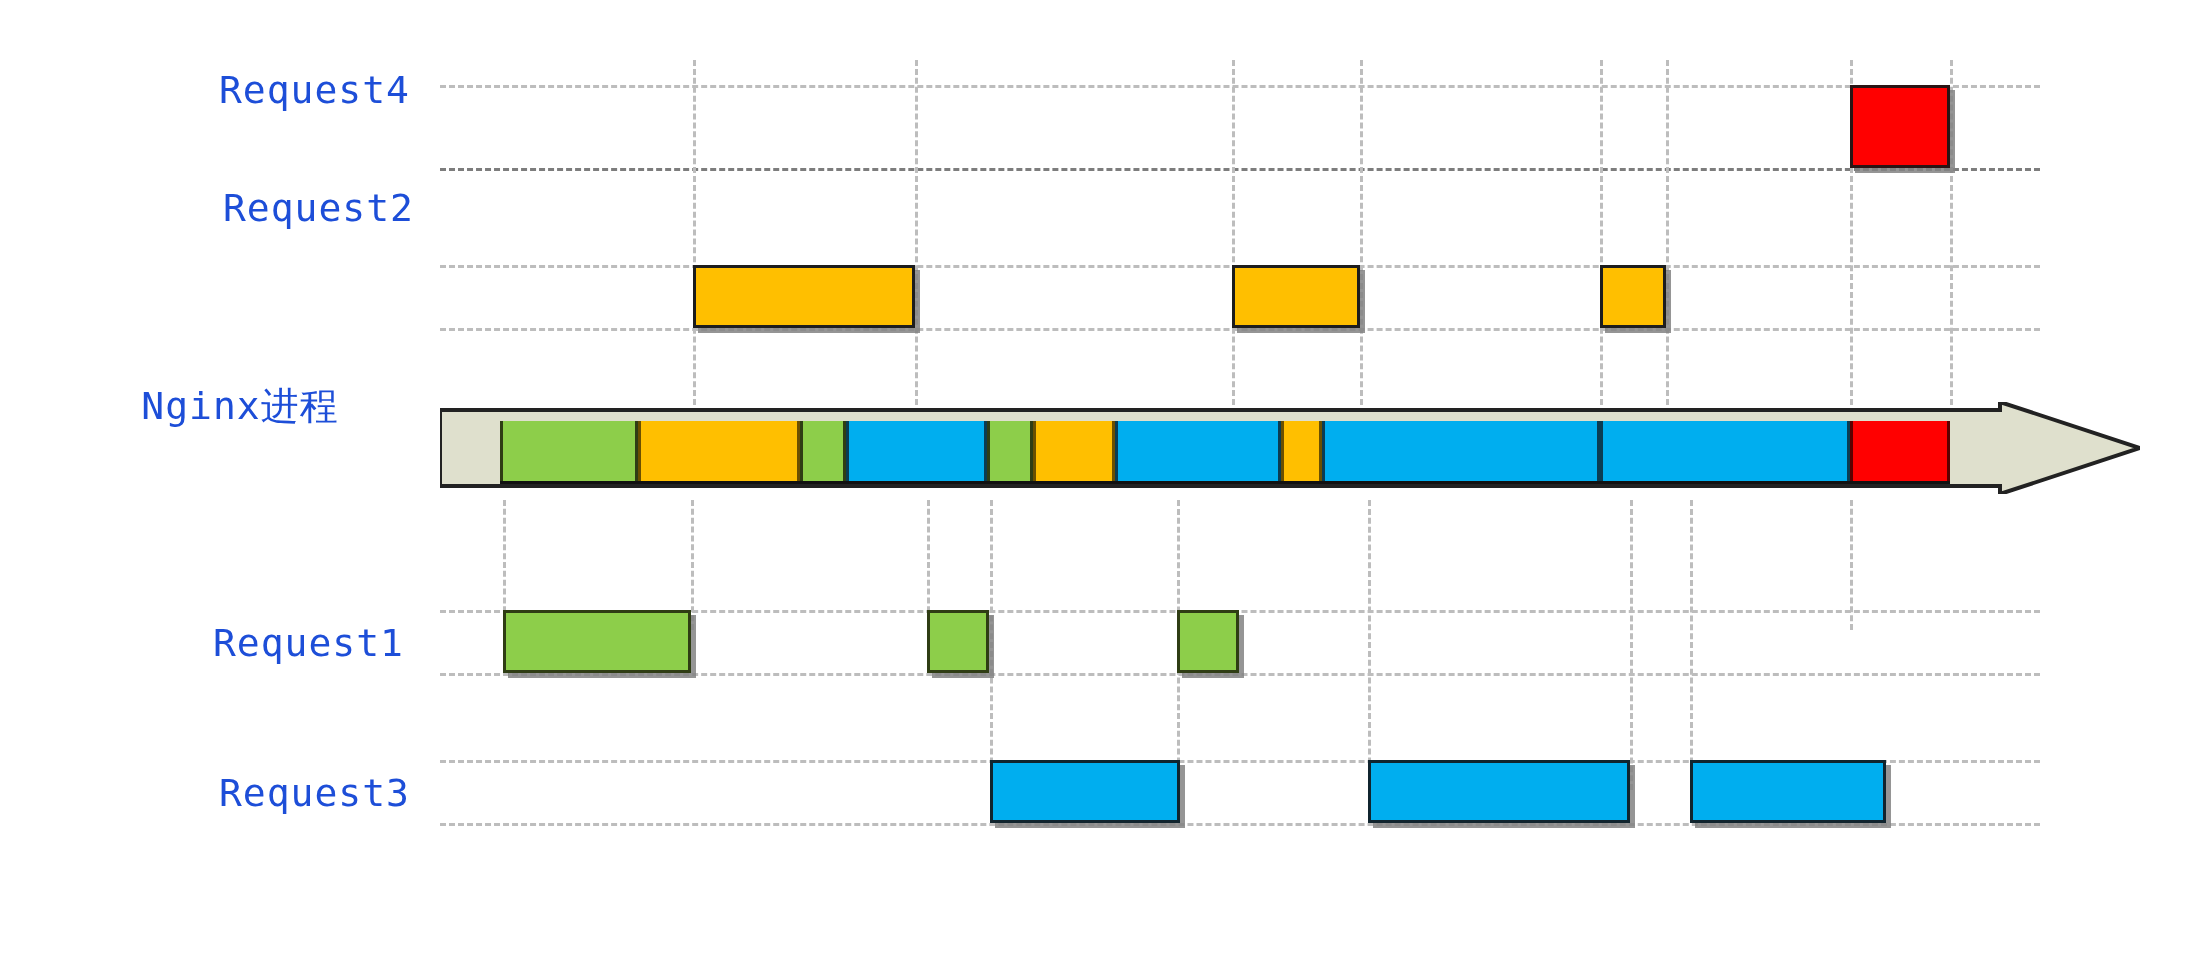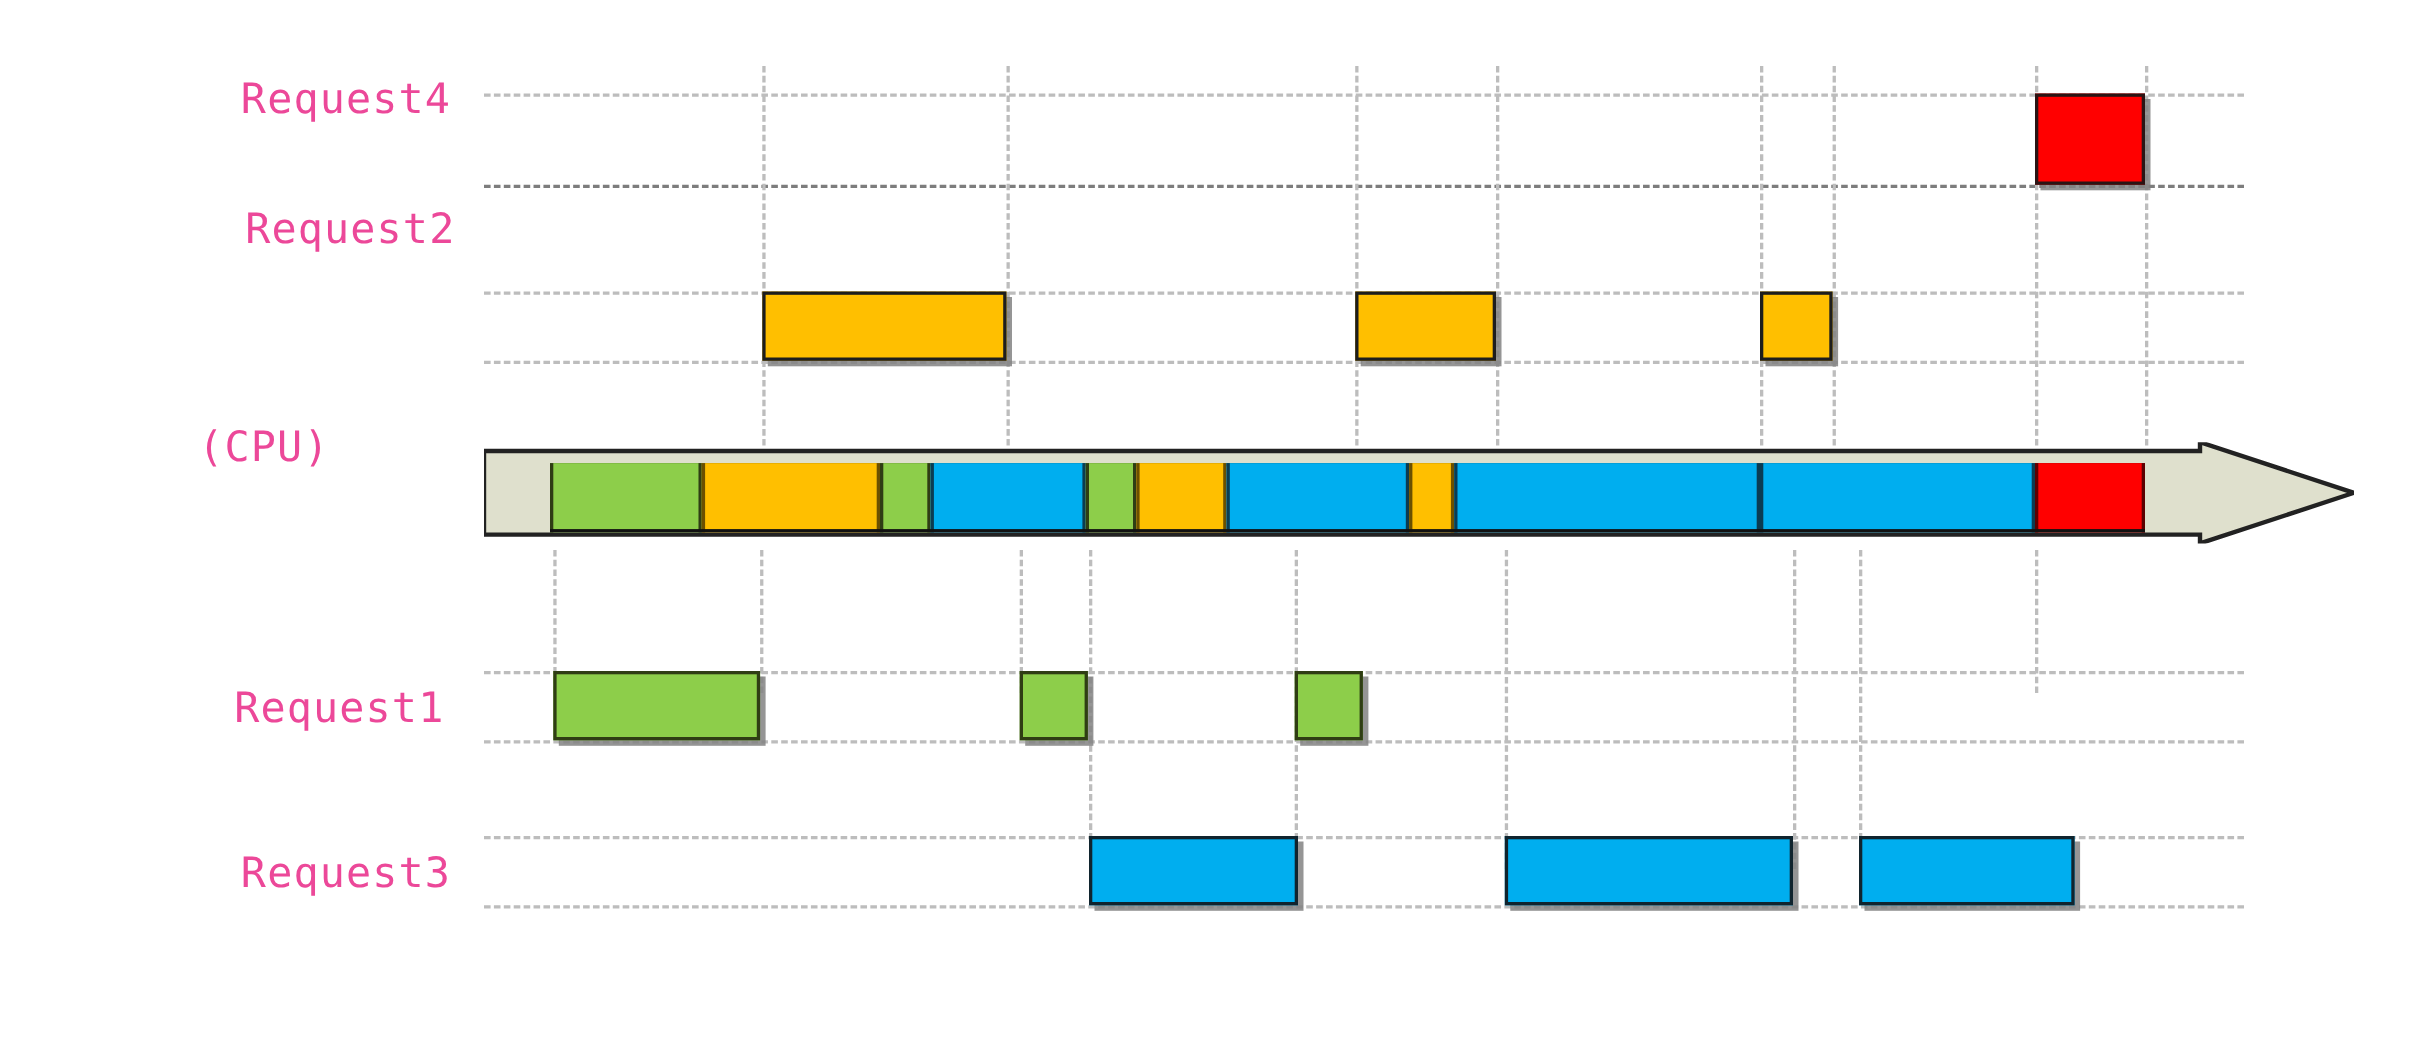--- a/index.html
+++ b/index.html
@@ -12,21 +12,21 @@
     width: 2211px;
     height: 954px;
     background: #ffffff;
     font-family: "DejaVu Sans Mono", "Liberation Mono", monospace;
     overflow: hidden;
   }
 
   
   .row-label {
     position: absolute;
-    color: #ec4899;
+    color: #1d4ed8;
     font-size: 38px;
     letter-spacing: 1px;
     white-space: nowrap;
     text-align: right;
     line-height: 1.25;
   }
   .row-label.center { text-align: center; }
 
   
   .hline {
@@ -96,21 +96,21 @@
 </head>
 <body>
 
 <div id="canvas">
 
   <div class="row-label" style="left:110px; top:67px; width:300px;">Request4</div>
 
   <div class="row-label" style="left:114px; top:185px; width:300px;">Request2</div>
 
   <div class="row-label center" style="left:60px; top:383px; width:360px;">
-    <div>(CPU)</div>
+    <div>Nginx进程</div>
   </div>
 
   <div class="row-label" style="left:104px; top:620px; width:300px;">Request1</div>
 
   <div class="row-label" style="left:110px; top:770px; width:300px;">Request3</div>
 
   <div class="hline" style="left:440px; top:85px;  width:1600px;"></div>
   <div class="hline dark" style="left:440px; top:168px; width:1600px;"></div>
 
   <div class="hline" style="left:440px; top:265px; width:1600px;"></div>

